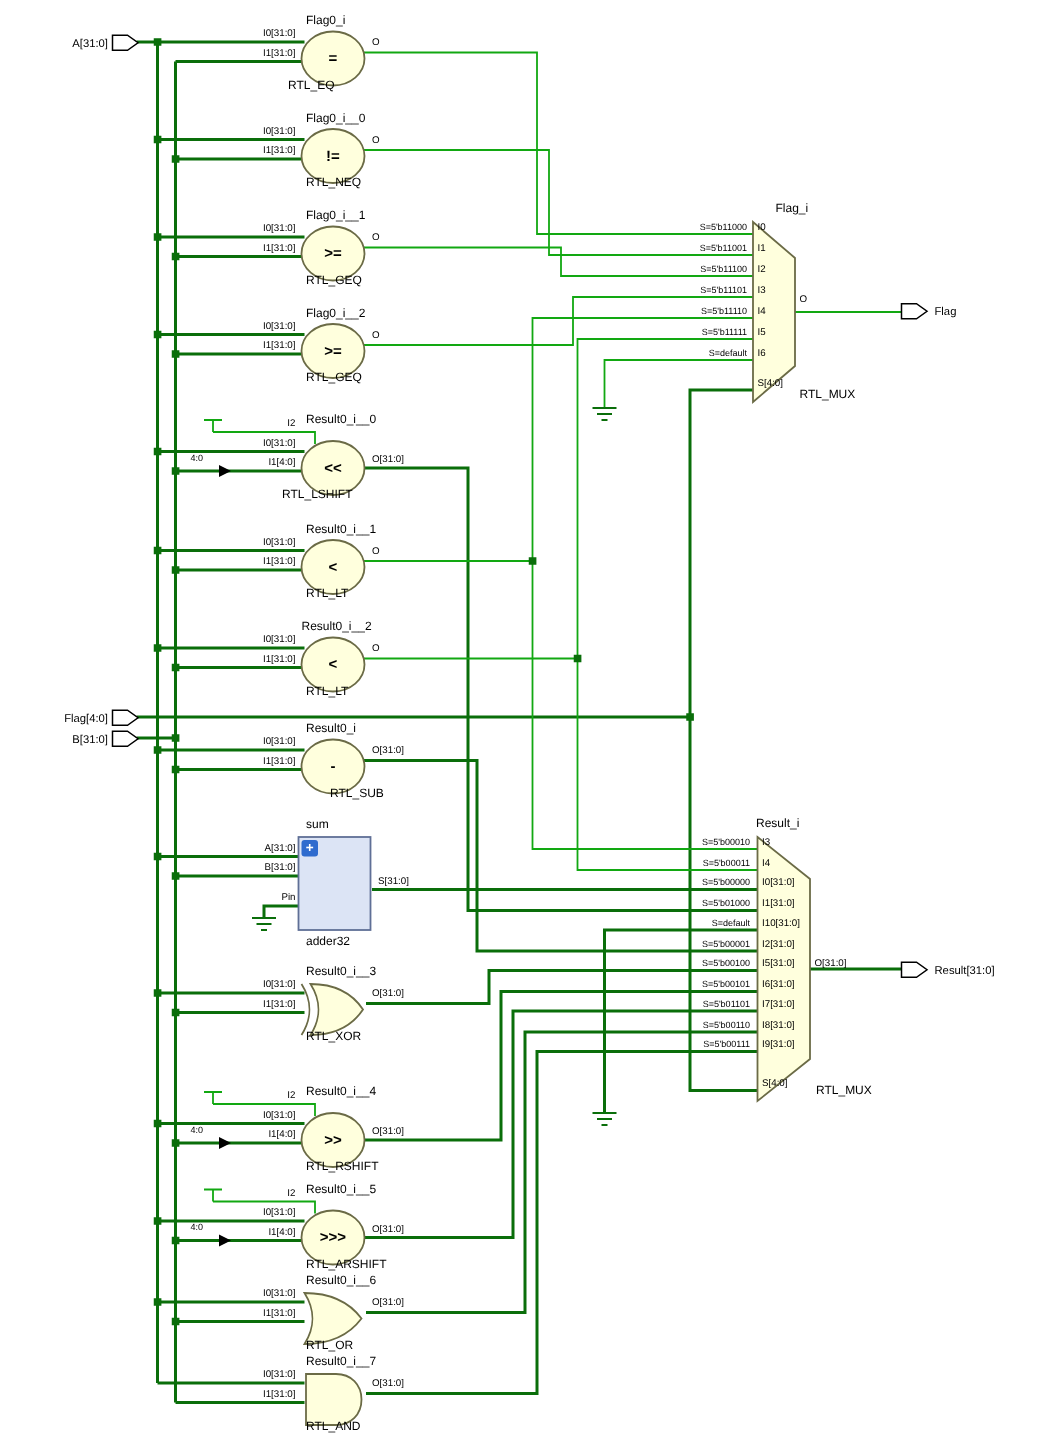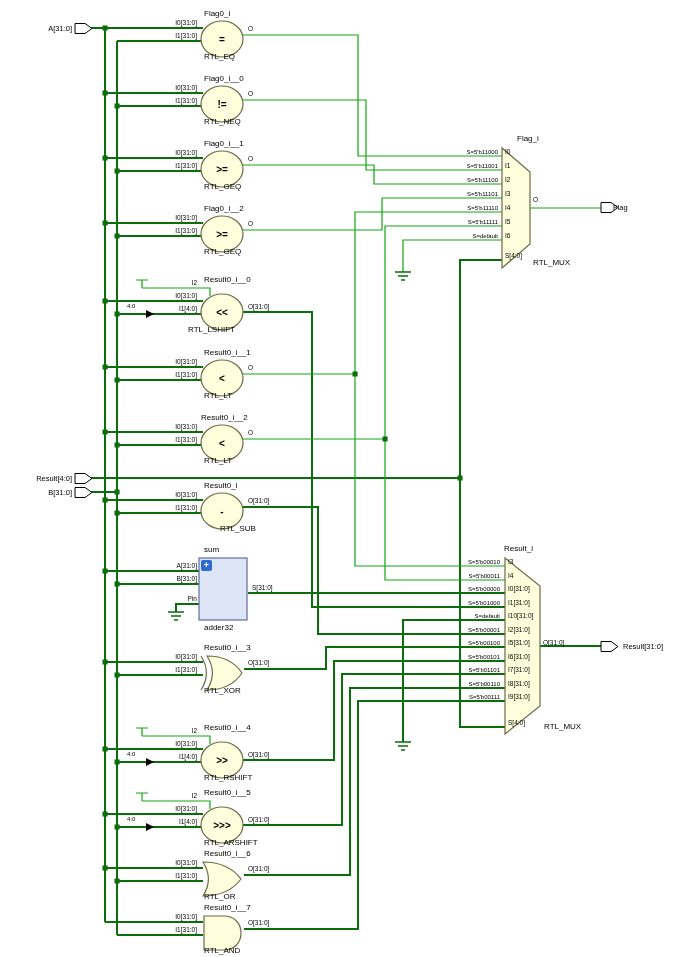--- a/index.html
+++ b/index.html
@@ -78,55 +78,55 @@
     <path class="wedge" d="M146,823 L146,831 L154,827 Z"></path>
   </svg>
 
   <div class="port" style="left:8px;top:22px;width:92px">
     <div class="lbl plabel" style="left:0;top:1px;width:64px;text-align:right">A[31:0]</div>
     <svg class="shape" style="left:66px;top:0" width="20" height="13">
         <path class="portsym" d="M1,1.5 H11 L18,6.5 L11,11.5 H1 Z"></path>
       </svg>
   </div>
   <div class="port" style="left:8px;top:472px;width:92px">
-    <div class="lbl plabel" style="left:0;top:1px;width:64px;text-align:right">Result[4:0]</div>
+    <div class="lbl plabel" style="left:0;top:1px;width:64px;text-align:right">Flag[4:0]</div>
     <svg class="shape" style="left:66px;top:0" width="20" height="13">
         <path class="portsym" d="M1,1.5 H11 L18,6.5 L11,11.5 H1 Z"></path>
       </svg>
   </div>
   <div class="port" style="left:8px;top:486px;width:92px">
     <div class="lbl plabel" style="left:0;top:1px;width:64px;text-align:right">B[31:0]</div>
     <svg class="shape" style="left:66px;top:0" width="20" height="13">
         <path class="portsym" d="M1,1.5 H11 L18,6.5 L11,11.5 H1 Z"></path>
       </svg>
   </div>
 
   <div class="port" style="left:600px;top:201px;width:90px">
     <svg class="shape" style="left:0;top:0" width="20" height="13">
         <path class="portsym" d="M1,1.5 H11 L18,6.5 L11,11.5 H1 Z"></path>
       </svg>
-    <div class="lbl plabel" style="left:13px;top:1px">Flag</div>
+    <div class="lbl plabel" style="left:23px;top:1px">Flag</div>
   </div>
   <div class="port" style="left:600px;top:640px;width:96px">
     <svg class="shape" style="left:0;top:0" width="20" height="13">
         <path class="portsym" d="M1,1.5 H11 L18,6.5 L11,11.5 H1 Z"></path>
       </svg>
     <div class="lbl plabel" style="left:23px;top:1px">Result[31:0]</div>
   </div>
 
   <div class="blk" style="left:160px;top:9px">
     <div class="lbl name" style="left:44px;top:0">Flag0_i</div>
     <div class="lbl pin" style="top:10px">I0[31:0]</div>
     <div class="lbl pin" style="top:23px">I1[31:0]</div>
     <svg class="shape" style="left:38px;top:10px" width="48" height="40">
         <ellipse cx="24" cy="20" rx="21" ry="18"></ellipse>
       </svg>
     <div class="lbl op" style="left:38px;top:10px">=</div>
     <div class="lbl out" style="left:88px;top:16px">O</div>
-    <div class="lbl name" style="left:44px;top:43px">RTL_EQ</div>
+    <div class="lbl name" style="left:32px;top:43px">RTL_EQ</div>
   </div>
 
   <div class="blk" style="left:160px;top:74px">
     <div class="lbl name" style="left:44px;top:0">Flag0_i__0</div>
     <div class="lbl pin" style="top:10px">I0[31:0]</div>
     <div class="lbl pin" style="top:23px">I1[31:0]</div>
     <svg class="shape" style="left:38px;top:10px" width="48" height="40">
         <ellipse cx="24" cy="20" rx="21" ry="18"></ellipse>
       </svg>
     <div class="lbl op" style="left:38px;top:10px">!=</div>

